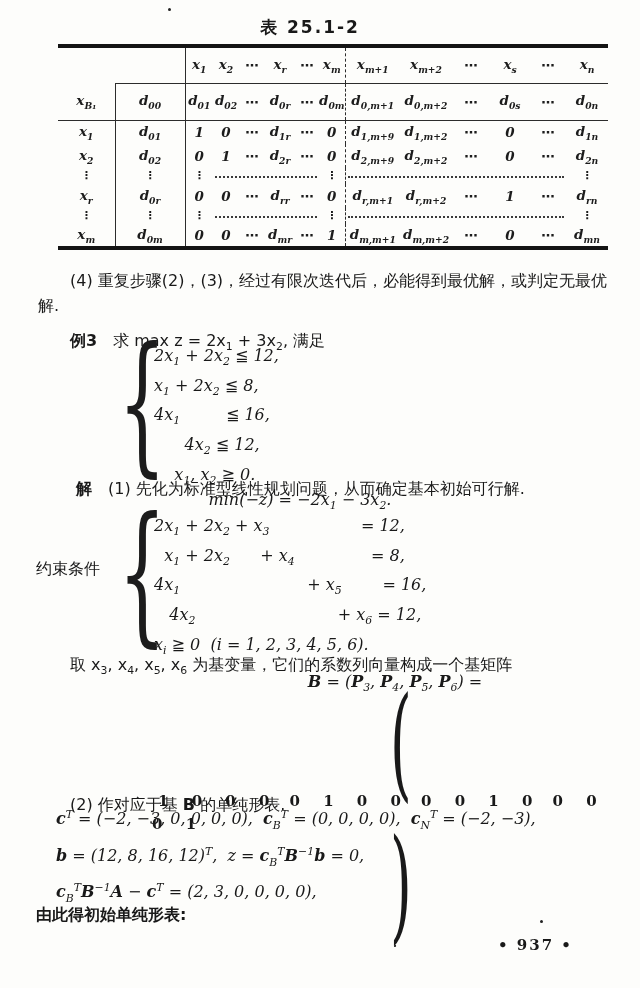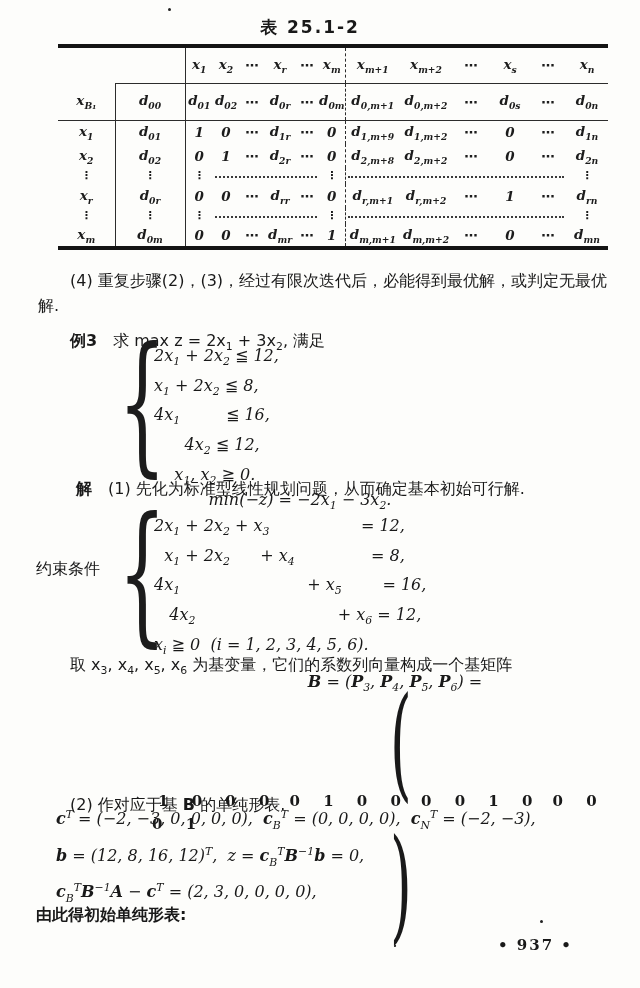--- a/index.html
+++ b/index.html
@@ -141,21 +141,21 @@
         </tr>
         <tr class="body">
           <td>x<sub>2</sub></td>
           <td class="sl">d<sub>02</sub></td>
           <td class="sl">0</td>
           <td>1</td>
           <td>⋯</td>
           <td>d<sub>2r</sub></td>
           <td>⋯</td>
           <td>0</td>
-          <td class="sd">d<sub>2,m+8</sub></td>
+          <td class="sd">d<sub>2,m+9</sub></td>
           <td>d<sub>2,m+2</sub></td>
           <td>⋯</td>
           <td>0</td>
           <td>⋯</td>
           <td>d<sub>2n</sub></td>
         </tr>
         <tr class="dots">
           <td>⋮</td>
           <td class="sl">⋮</td>
           <td class="sl">⋮</td>

